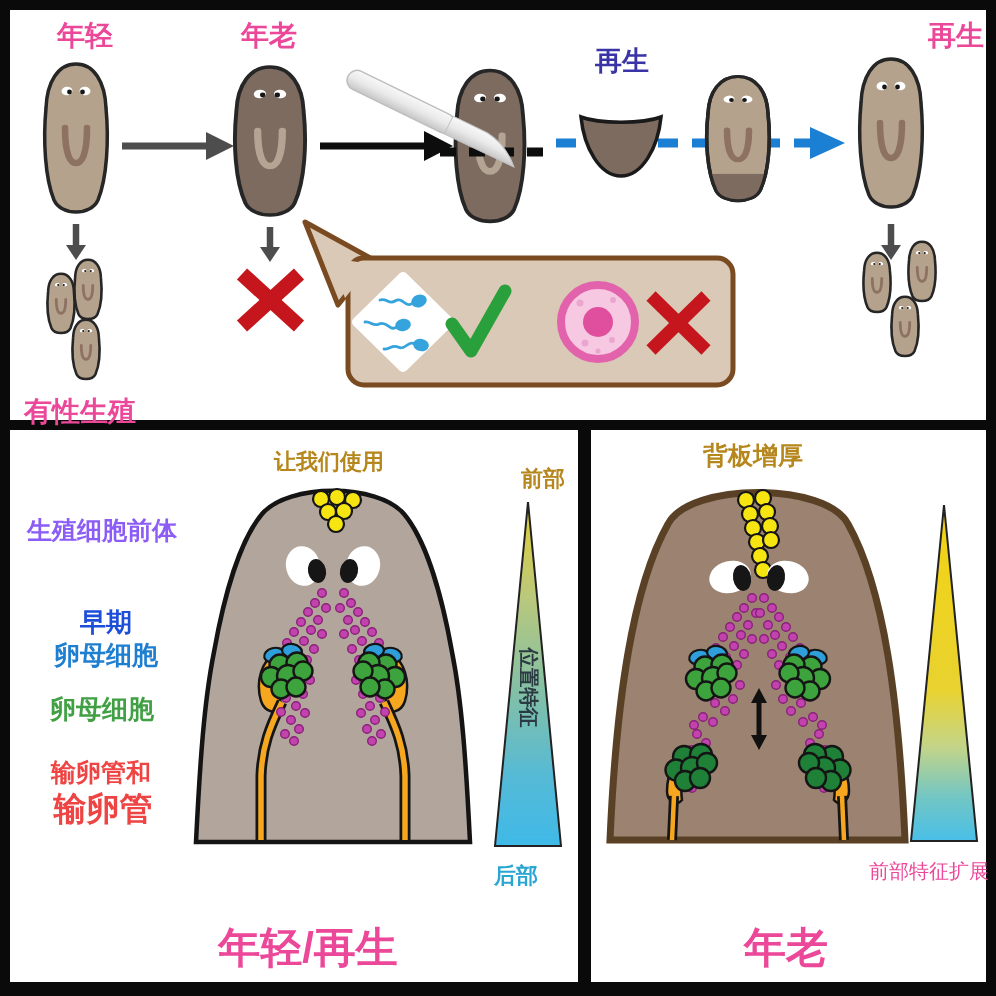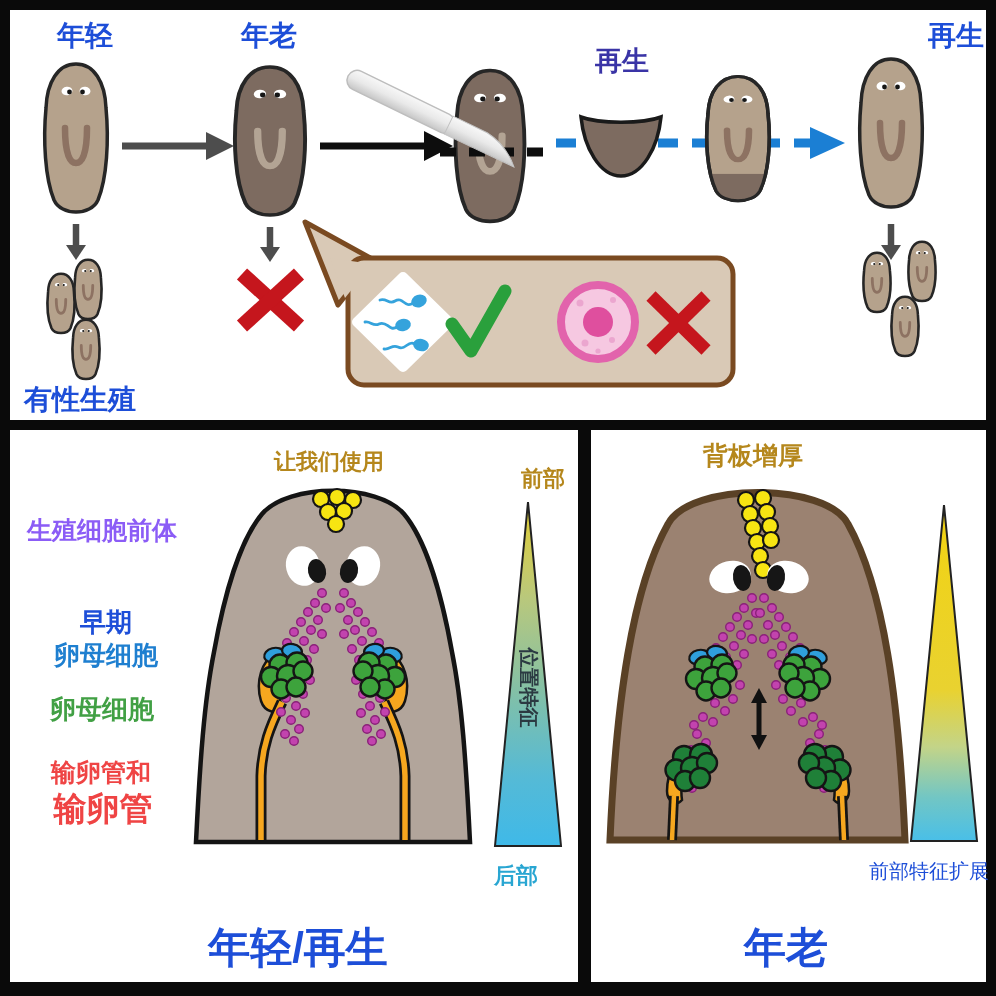--- a/index.html
+++ b/index.html
@@ -1,19 +1,19 @@
 <!DOCTYPE html>
 <html><head>
 <meta charset="utf-8">
 <style>
   html,body{margin:0;padding:0;background:#444;}
   #stage{position:relative;width:996px;height:996px;background:#fff;overflow:hidden;
          font-family:"Liberation Sans","DejaVu Sans",sans-serif;}
   #gfx{position:absolute;left:0;top:0;z-index:1;}
-  .lbl{position:absolute;z-index:3;white-space:nowrap;font-weight:600;color:#1d4ed8;
+  .lbl{position:absolute;z-index:3;white-space:nowrap;font-weight:600;color:#ec4899;
        transform:translateX(-50%);text-align:center;line-height:1.05;}
   .t28{font-size:28px;}
   .gold{color:#b5871c;}
   .blue-ink{color:#3a34a6;}
   .magenta{color:#8b5cf6;}
   .teal{color:#1d4ed8;}
   .blue{color:#1e7fd0;}
   .green{color:#41a044;}
   .oviduct{color:#ef4444;}
   .cyanlbl{color:#29a6d2;}
@@ -489,31 +489,31 @@
     <rect x="0" y="982" width="996" height="14"></rect>
     <rect x="0" y="420" width="996" height="10"></rect>
     <rect x="578" y="420" width="13" height="576"></rect>
   </g>
 </svg>
 
 <div class="lbl t28" style="left:85px;top:21px;">年轻</div>
 <div class="lbl t28" style="left:269px;top:21px;">年老</div>
 <div class="lbl blue-ink" style="left:622px;top:47px;font-size:27px;">再生</div>
 <div class="lbl t28" style="left:956px;top:21px;">再生</div>
-<div class="lbl" style="left:80px;top:385px;font-size:28px;">有性生殖</div>
+<div class="lbl" style="left:80px;top:397px;font-size:28px;">有性生殖</div>
 
 <div class="lbl gold" style="left:329px;top:450px;font-size:22px;">让我们使用</div>
 <div class="lbl gold" style="left:543px;top:467px;font-size:22px;">前部</div>
 <div class="lbl magenta" style="left:102px;top:517px;font-size:25px;">生殖细胞前体</div>
 <div class="lbl teal" style="left:106px;top:609px;font-size:26px;">早期</div>
 <div class="lbl blue" style="left:106px;top:642px;font-size:26px;">卵母细胞</div>
 <div class="lbl green" style="left:102px;top:696px;font-size:26px;">卵母细胞</div>
 <div class="lbl oviduct" style="left:101px;top:759px;font-size:25px;">输卵管和</div>
 <div class="lbl oviduct" style="left:103px;top:792px;font-size:33px;">输卵管</div>
 <div class="lbl" style="left:528px;top:677px;font-size:20px;color:#2b3a42;transform:translateX(-50%) rotate(90deg);">位置特征</div>
 <div class="lbl cyanlbl" style="left:516px;top:864px;font-size:22px;">后部</div>
-<div class="lbl cap" style="left:298px;top:926px;text-align:center;">年轻/再生</div>
+<div class="lbl cap" style="left:308px;top:926px;text-align:center;">年轻/再生</div>
 
 <div class="lbl gold" style="left:753px;top:442px;font-size:25px;">背板增厚</div>
 <div class="lbl" style="left:929px;top:861px;font-size:20px;font-weight:500;">前部特征扩展</div>
 <div class="lbl cap" style="left:786px;top:926px;">年老</div>
 
 </div>
 
 </body></html>

